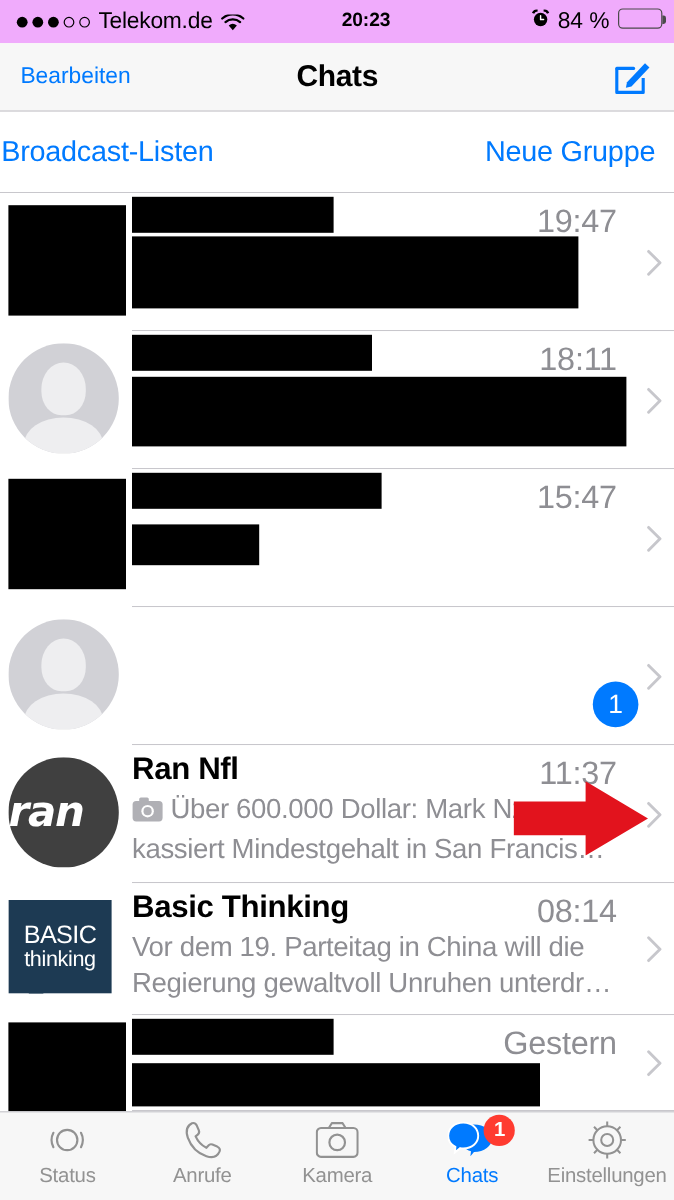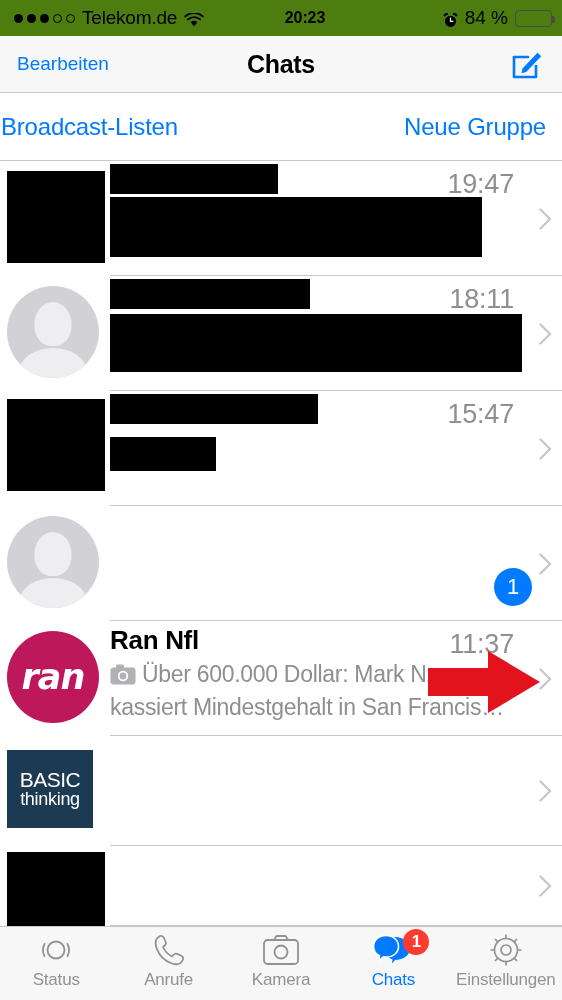--- a/index.html
+++ b/index.html
@@ -7,36 +7,36 @@
     width:562px; height:1000px;
     font-family:"Liberation Sans", sans-serif;
     background:#ffffff;
     overflow:hidden;
   }
   #app { position:relative; width:562px; height:1000px; background:#fff; }
 
   
   .status-bar {
     position:absolute; top:0; left:0; width:562px; height:36px;
-    background:#4d7c0f;
+    background:#f0abfc;
     display:flex; align-items:center;
     font-size:19px; color:#000;
   }
   .sb-left { position:absolute; left:14px; display:flex; align-items:center; gap:7px; }
   .dots { display:flex; align-items:center; gap:4px; }
   .dot { width:9px; height:9px; border-radius:50%; }
   .dot.f { background:#000; }
   .dot.e { background:transparent; border:1.4px solid #000; width:9px; height:9px; }
   .carrier { font-size:19px; letter-spacing:-0.2px; }
   .wifi { width:20px; height:15px; position:relative; display:inline-block; }
   .sb-center {
     position:absolute; left:0; width:562px; text-align:center;
     font-size:16px; font-weight:bold; letter-spacing:-0.1px;margin-left:24px;
   }
-  .sb-right { position:absolute; right:10px; display:flex; align-items:center; gap:7px; }
+  .sb-right { position:absolute; right:10px; display:flex; gap:7px; }
   .alarm { width:15px; height:15px; }
   .batt-pct { font-size:19px; }
   .batt {
     width:37px; height:17px; border:1.5px solid #4a4a4a; border-radius:4px;
     position:relative; padding:1.5px;
   }
   .batt-fill { height:100%; width:84%; background:#f5c518; border-radius:1.5px; }
   .batt-tip {
     position:absolute; right:-4px; top:5px; width:3px; height:7px;
     background:#4a4a4a; border-radius:0 2px 2px 0;
@@ -78,22 +78,22 @@
   }
   .av-head {
     position:absolute; left:50%; top:16px; transform:translateX(-50%);
     width:37px; height:44px; background:#eeeef0; border-radius:50% 50% 45% 45%;
   }
   .av-body {
     position:absolute; left:50%; bottom:-14px; transform:translateX(-50%);
     width:66px; height:44px; background:#eeeef0; border-radius:50% 50% 0 0;
   }
   .logo-ran {
-    width:92px; height:92px; border-radius:50%; background:#be185d;
-    display:flex; align-items:center; justify-content:center;
+    width:92px; height:92px; border-radius:50%; background:#404040;
+    display:flex; align-items:center; justify-content:flex-start;
   }
   .logo-ran span {
     color:#fff; font-size:35px; font-weight:bold; font-style:italic;
     letter-spacing:-1px; font-family:"DejaVu Sans", sans-serif;
   }
   .logo-bt {
     width:86px; height:78px; background:#1d3a53; position:relative;
     display:flex; flex-direction:column; align-items:center; justify-content:center;
     margin-top:6px;
   }
@@ -293,27 +293,41 @@
           </svg></span>
         <div class="sep"></div>
       </div>
       <div class="chat-row" style="height: 110px;">
         <div class="avatar" style="top:8px;">
           <div class="logo-bt">
             <span class="bt-l1">BASIC</span>
             <span class="bt-l2">thinking</span>
           </div>
         </div>
+        <div class="row-body">
+          <div class="row-title-line">
+            <div class="title">Basic Thinking</div>
+            <div class="time">08:14</div>
+          </div>
+          <div class="preview">Vor dem 19. Parteitag in China will die Regierung gewaltvoll Unruhen unterdr…</div>
+        </div>
         <span class="chev"><svg width="13" height="22" viewBox="0 0 13 22">
             <path d="M1.5 1.5 L11 11 L1.5 20.5" stroke="#c7c7cc" stroke-width="2.4" fill="none" stroke-linecap="round" stroke-linejoin="round"></path>
           </svg></span>
         <div class="sep"></div>
       </div>
       <div class="chat-row" style="height: 80px;">
         <div class="avatar redacted" style="top:6px; height:76px;"></div>
+        <div class="row-body">
+          <div class="row-title-line">
+            <div class="title redact" style="width:168px;"></div>
+            <div class="time">Gestern</div>
+          </div>
+          <div class="preview redact" style="width:340px; height:36px; top:40px;"></div>
+        </div>
         <span class="chev"><svg width="13" height="22" viewBox="0 0 13 22">
             <path d="M1.5 1.5 L11 11 L1.5 20.5" stroke="#c7c7cc" stroke-width="2.4" fill="none" stroke-linecap="round" stroke-linejoin="round"></path>
           </svg></span>
         <div class="sep"></div>
       </div>
     </div>
 
   <div class="red-arrow" style="left:428px; top:651px;">
     <svg width="112" height="62" viewBox="0 0 112 62">
       <path d="M0 17 H60 V0 L112 31 L60 62 V45 H0 Z" fill="#e2131d"></path>

